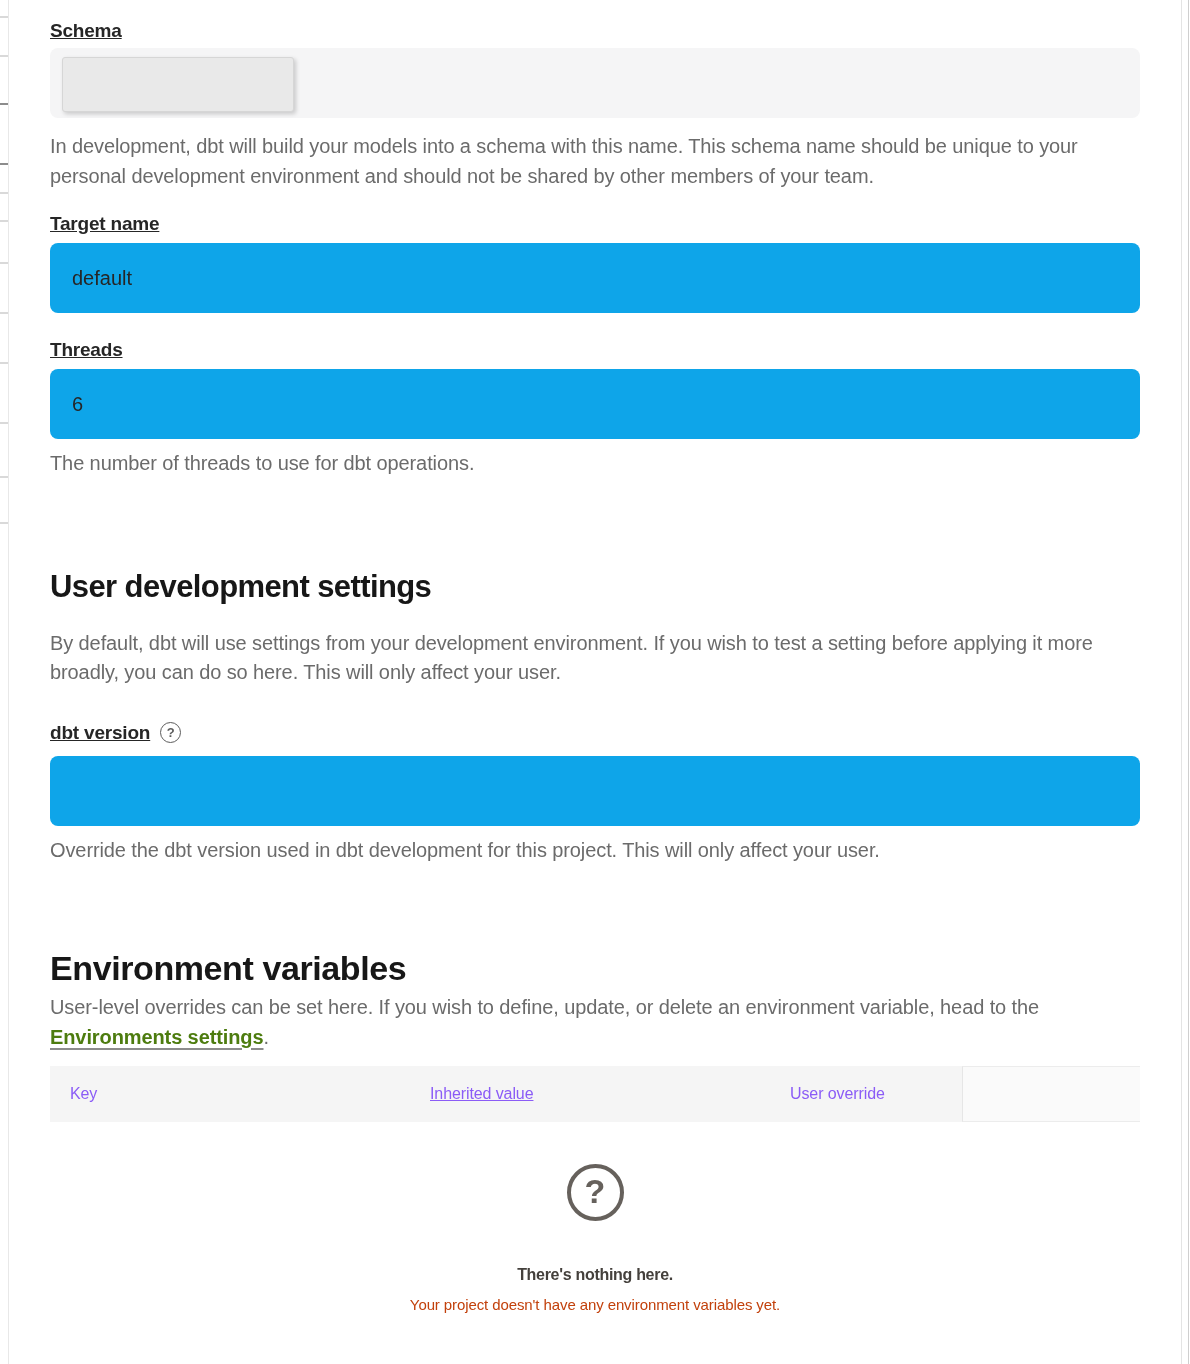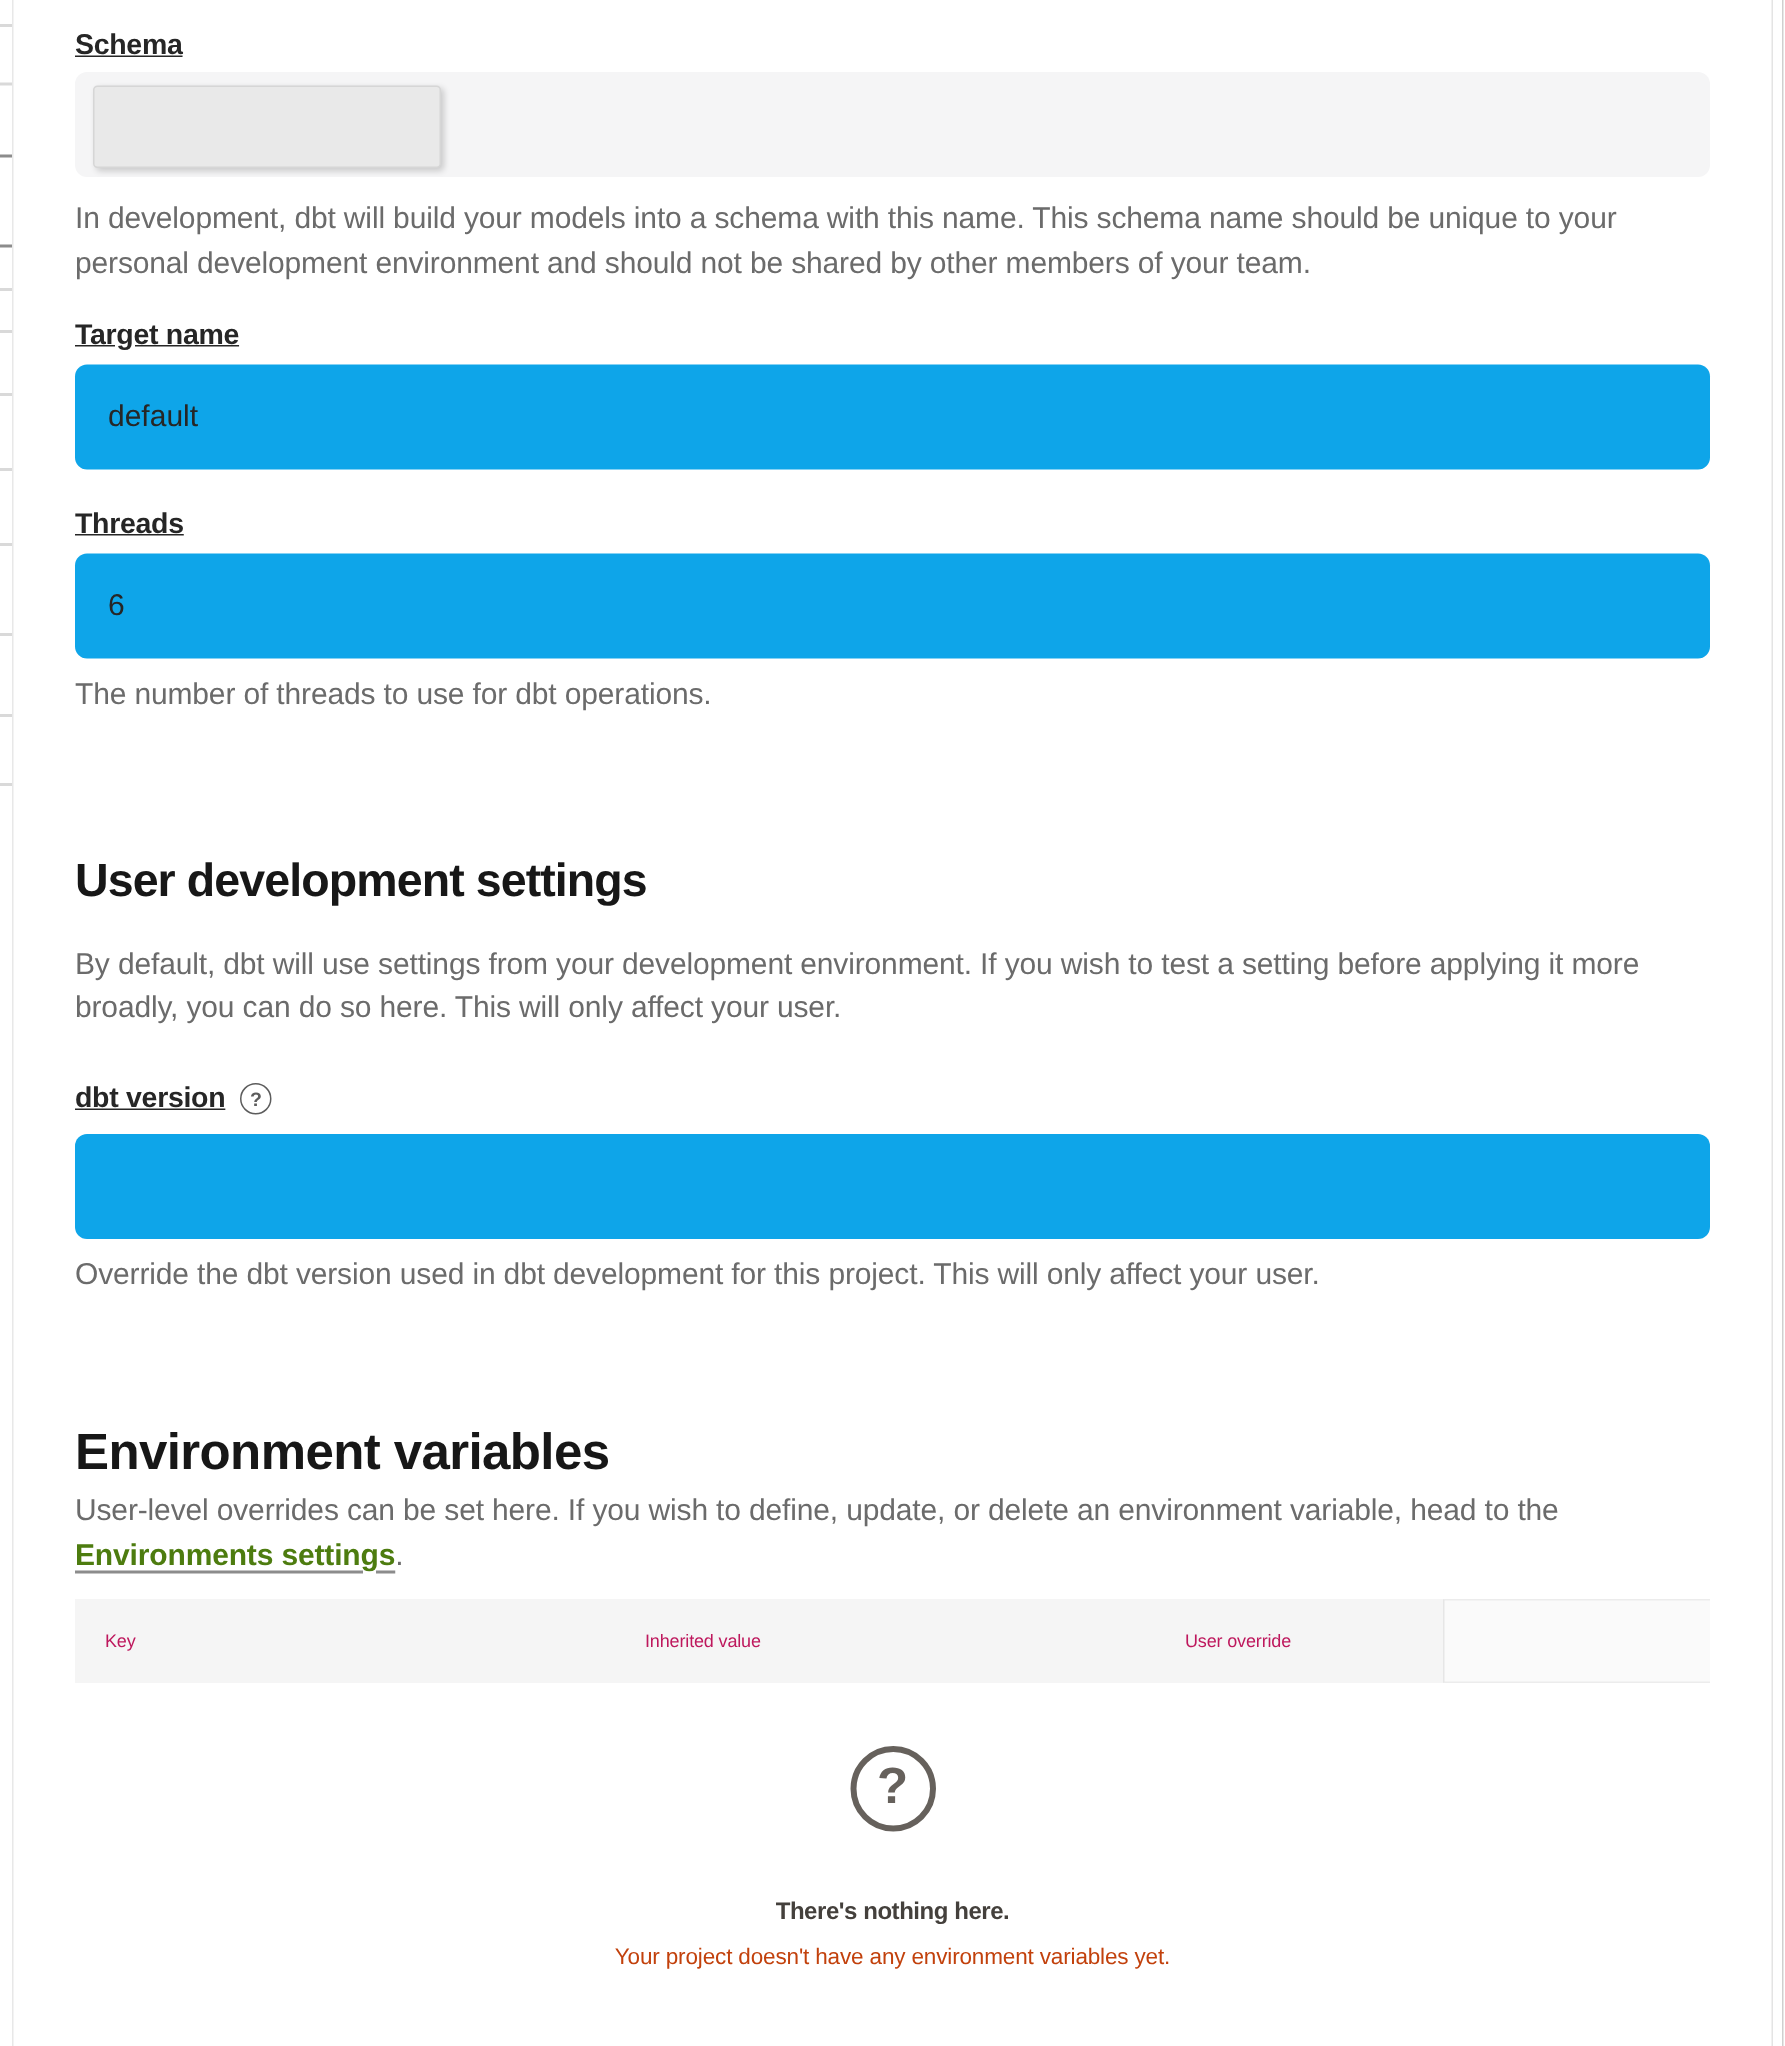--- a/index.html
+++ b/index.html
@@ -88,24 +88,24 @@
     cursor: pointer;
   }
 
   .env-table-header {
     margin-top: 14px; height: 56px; width: 1090px;
     display: flex; align-items: stretch;
     background: #f5f5f5;
   }
   .th-cell {
     display: flex; align-items: center; padding-left: 20px;
-    font-size: 12px; color: #be185d; letter-spacing: -0.1px;
+    font-size: 16px; color: #8b5cf6; letter-spacing: -0.1px;
   }
   .th-key { width: 360px; }
-  .th-inherited { width: 360px; }
+  .th-inherited { width: 360px; text-decoration: underline; }
   .th-override { width: 192px; }
   .th-actions {
     width: 178px; background: #fafafa;
     border-left: 1px solid #e6e6e6;
     border-top: 1px solid #ececec; border-bottom: 1px solid #ececec;
   }
 
   .empty-state { margin-top: 42px; text-align: center; }
   .empty-icon {
     width: 57px; height: 57px; border-radius: 50%;

